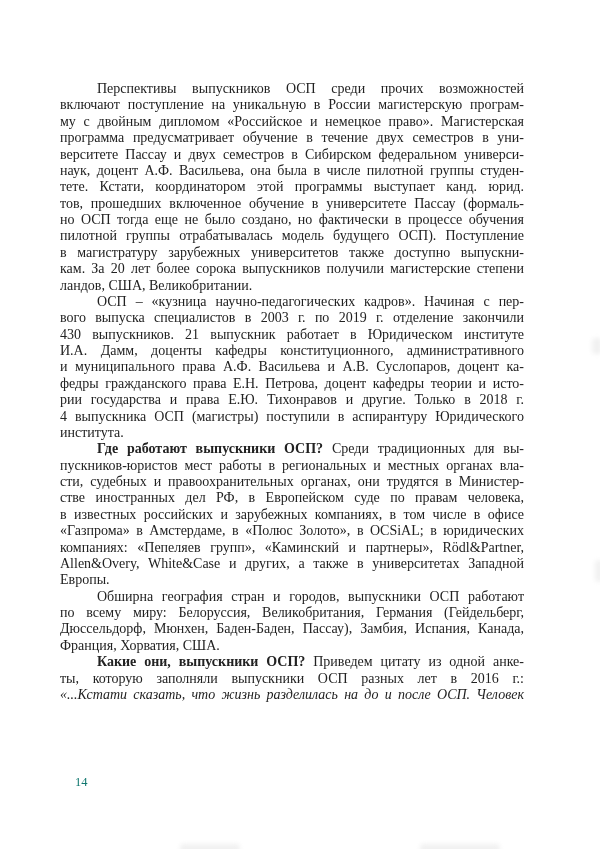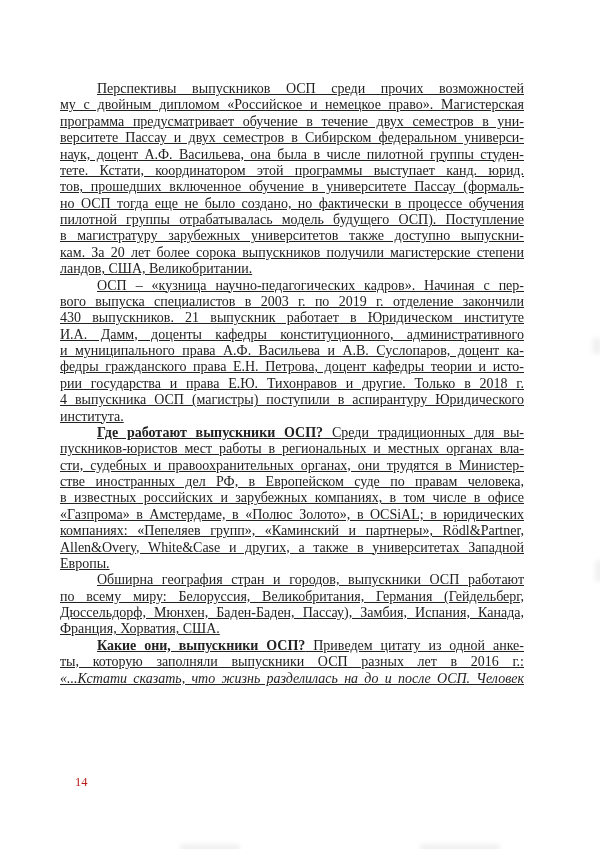--- a/index.html
+++ b/index.html
@@ -16,55 +16,56 @@
   }
   .text-block {
     position: absolute;
     left: 60px;
     top: 81px;
     width: 464px;
     font-size: 14px;
     line-height: 16.38px;
     color: var(--ink);
   }
-  .paragraph { margin: 0; text-decoration: underline; }
+  .paragraph { margin: 0; }
   .line {
     text-align: justify;
     text-align-last: justify;
     white-space: normal;
   }
   .line.last { text-align-last: left; }
   .line.indent { text-indent: 37px; }
   .seg-bold { font-weight: bold; }
   .seg-italic { font-style: italic; }
   .page-number {
     position: absolute;
     left: 75px;
     top: 775px;
     font-size: 12.5px;
-    color: #b91c1c;
+    color: #0f766e;
   }
   .artifact {
     position: absolute;
     background: #f1f1f1;
     border-radius: 4px;
     filter: blur(2px);
   }
   .art-1 { right: -2px; top: 338px; width: 10px; height: 16px; }
   .art-2 { right: -3px; top: 560px; width: 8px;  height: 22px; }
   .art-3 { left: 180px; bottom: -4px; width: 60px; height: 9px; }
   .art-4 { left: 420px; bottom: -4px; width: 80px; height: 9px; }
 </style>
 </head>
 <body>
 
 <div class="page">
   <div class="text-block" id="text-block">
       <div class="paragraph">
         <div class="line indent"><span class="seg-normal">Перспективы выпускников ОСП среди прочих возможностей</span></div>
+        <div class="line"><span class="seg-normal">включают поступление на уникальную в России магистерскую програм-</span></div>
         <div class="line"><span class="seg-normal">му с двойным дипломом «Российское и немецкое право». Магистерская</span></div>
         <div class="line"><span class="seg-normal">программа предусматривает обучение в течение двух семестров в уни-</span></div>
         <div class="line"><span class="seg-normal">верситете Пассау и двух семестров в Сибирском федеральном универси-</span></div>
         <div class="line"><span class="seg-normal">наук, доцент А.Ф. Васильева, она была в числе пилотной группы студен-</span></div>
         <div class="line"><span class="seg-normal">тете. Кстати, координатором этой программы выступает канд. юрид.</span></div>
         <div class="line"><span class="seg-normal">тов, прошедших включенное обучение в университете Пассау (формаль-</span></div>
         <div class="line"><span class="seg-normal">но ОСП тогда еще не было создано, но фактически в процессе обучения</span></div>
         <div class="line"><span class="seg-normal">пилотной группы отрабатывалась модель будущего ОСП). Поступление</span></div>
         <div class="line"><span class="seg-normal">в магистратуру зарубежных университетов также доступно выпускни-</span></div>
         <div class="line"><span class="seg-normal">кам. За 20 лет более сорока выпускников получили магистерские степени</span></div>

